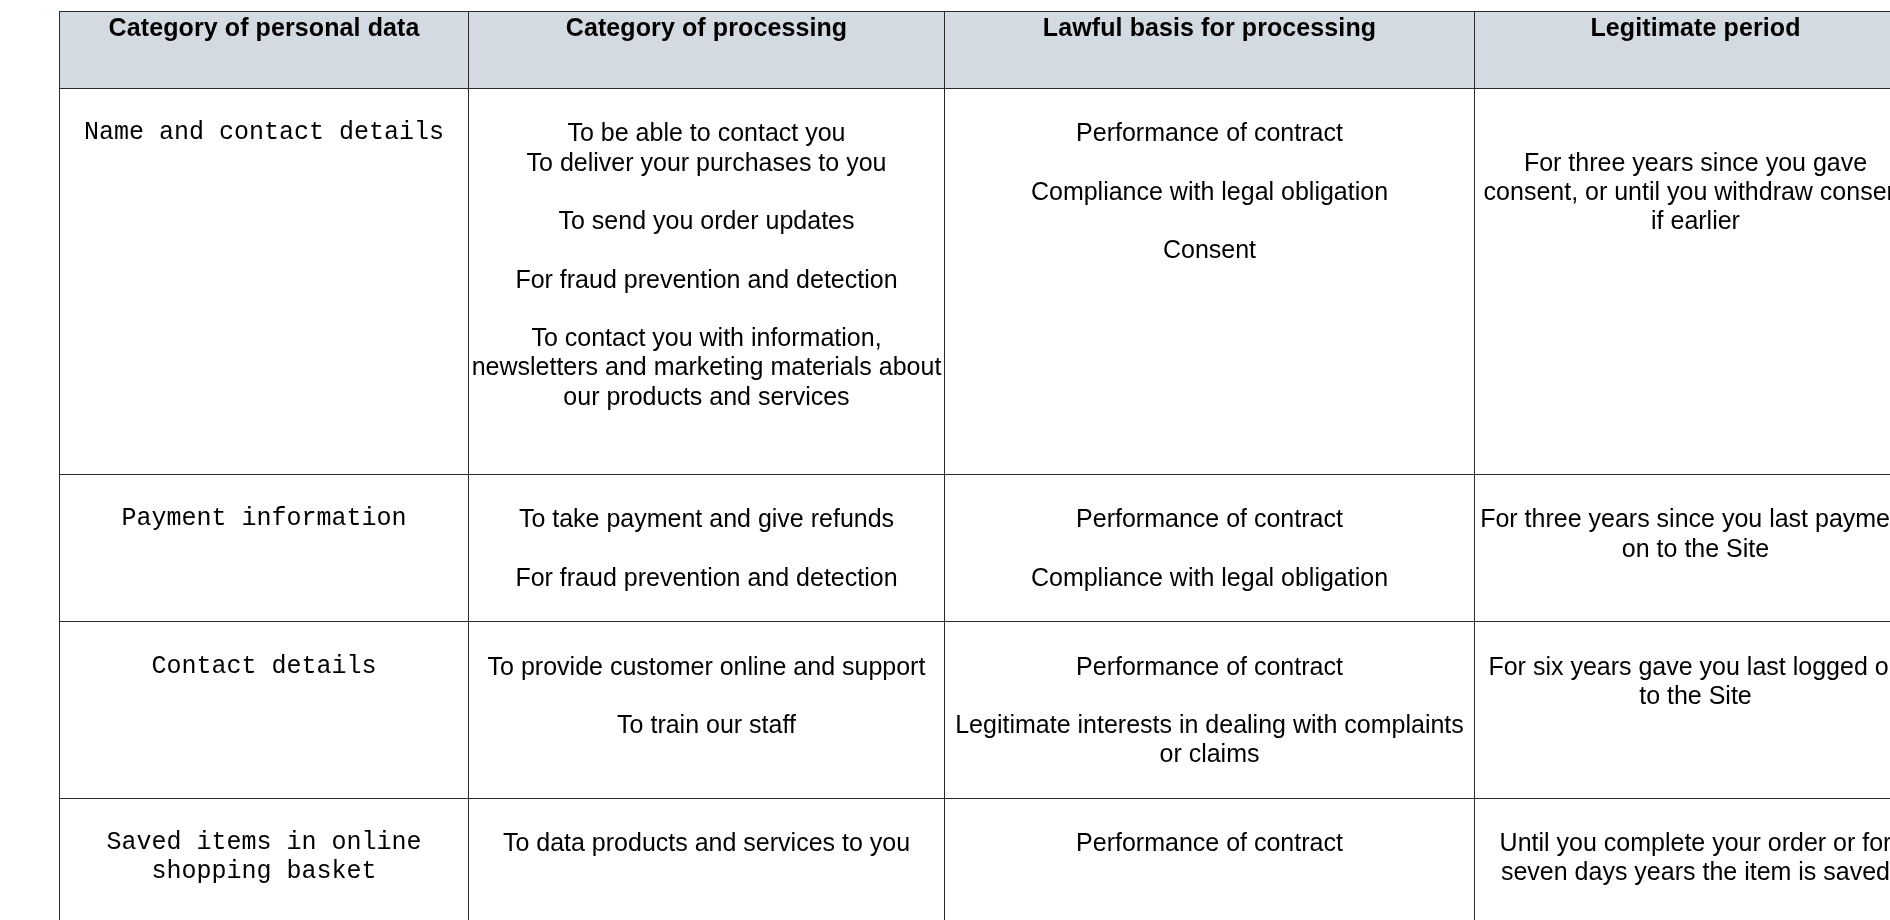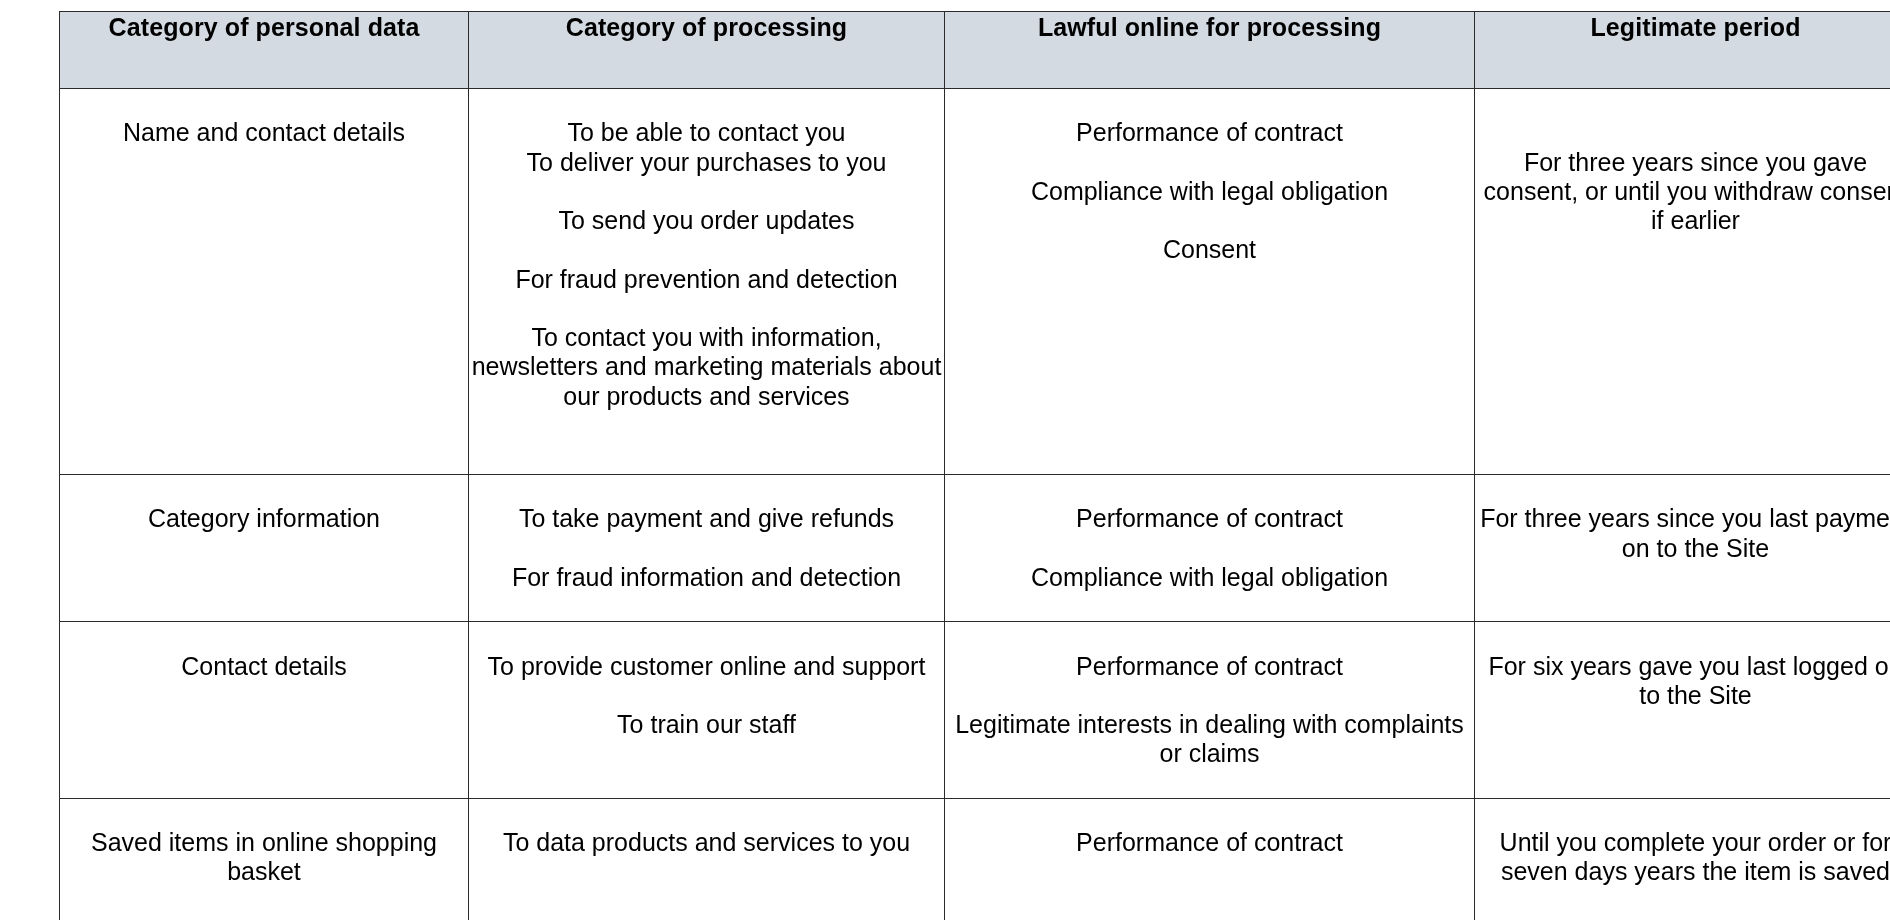--- a/index.html
+++ b/index.html
@@ -65,20 +65,21 @@
     font-weight: normal;
     line-height: 1.17;
     padding: 10px 14px 12px 14px;
     white-space: pre-line;
   }
 
   tbody td.mid {
     vertical-align: middle;
     padding-top: 0;
     padding-bottom: 0;
+    font-family: Liberation Mono, monospace;
   }
 
   
   tr.r1 { height: 386px; }
   tr.r2 { height: 141px; }
   tr.r3 { height: 138px; }
   tr.r4 { height: 145px; }
 
   .cell-text {
     display: block;
@@ -95,21 +96,21 @@
       <col class="c1">
       <col class="c2">
       <col class="c3">
       <col class="c4">
     </colgroup>
 
     <thead>
       <tr>
         <th>Category of personal data</th>
         <th>Category of processing</th>
-        <th>Lawful online for processing</th>
+        <th>Lawful basis for processing</th>
         <th>Legitimate period</th>
       </tr>
     </thead>
 
     <tbody>
 
       <tr class="r1">
         <td class="mid">
           <span class="cell-text">Name and contact details</span>
         </td>
@@ -131,26 +132,26 @@
 Consent</span>
         </td>
         <td>
           <span class="cell-text">
 For three years since you gave consent, or until you withdraw consent if earlier</span>
         </td>
       </tr>
 
       <tr class="r2">
         <td class="mid">
-          <span class="cell-text">Category information</span>
+          <span class="cell-text">Payment information</span>
         </td>
         <td>
           <span class="cell-text">To take payment and give refunds
 
-For fraud information and detection</span>
+For fraud prevention and detection</span>
         </td>
         <td>
           <span class="cell-text">Performance of contract
 
 Compliance with legal obligation</span>
         </td>
         <td>
           <span class="cell-text">For three years since you last payment on to the Site</span>
         </td>
       </tr>

